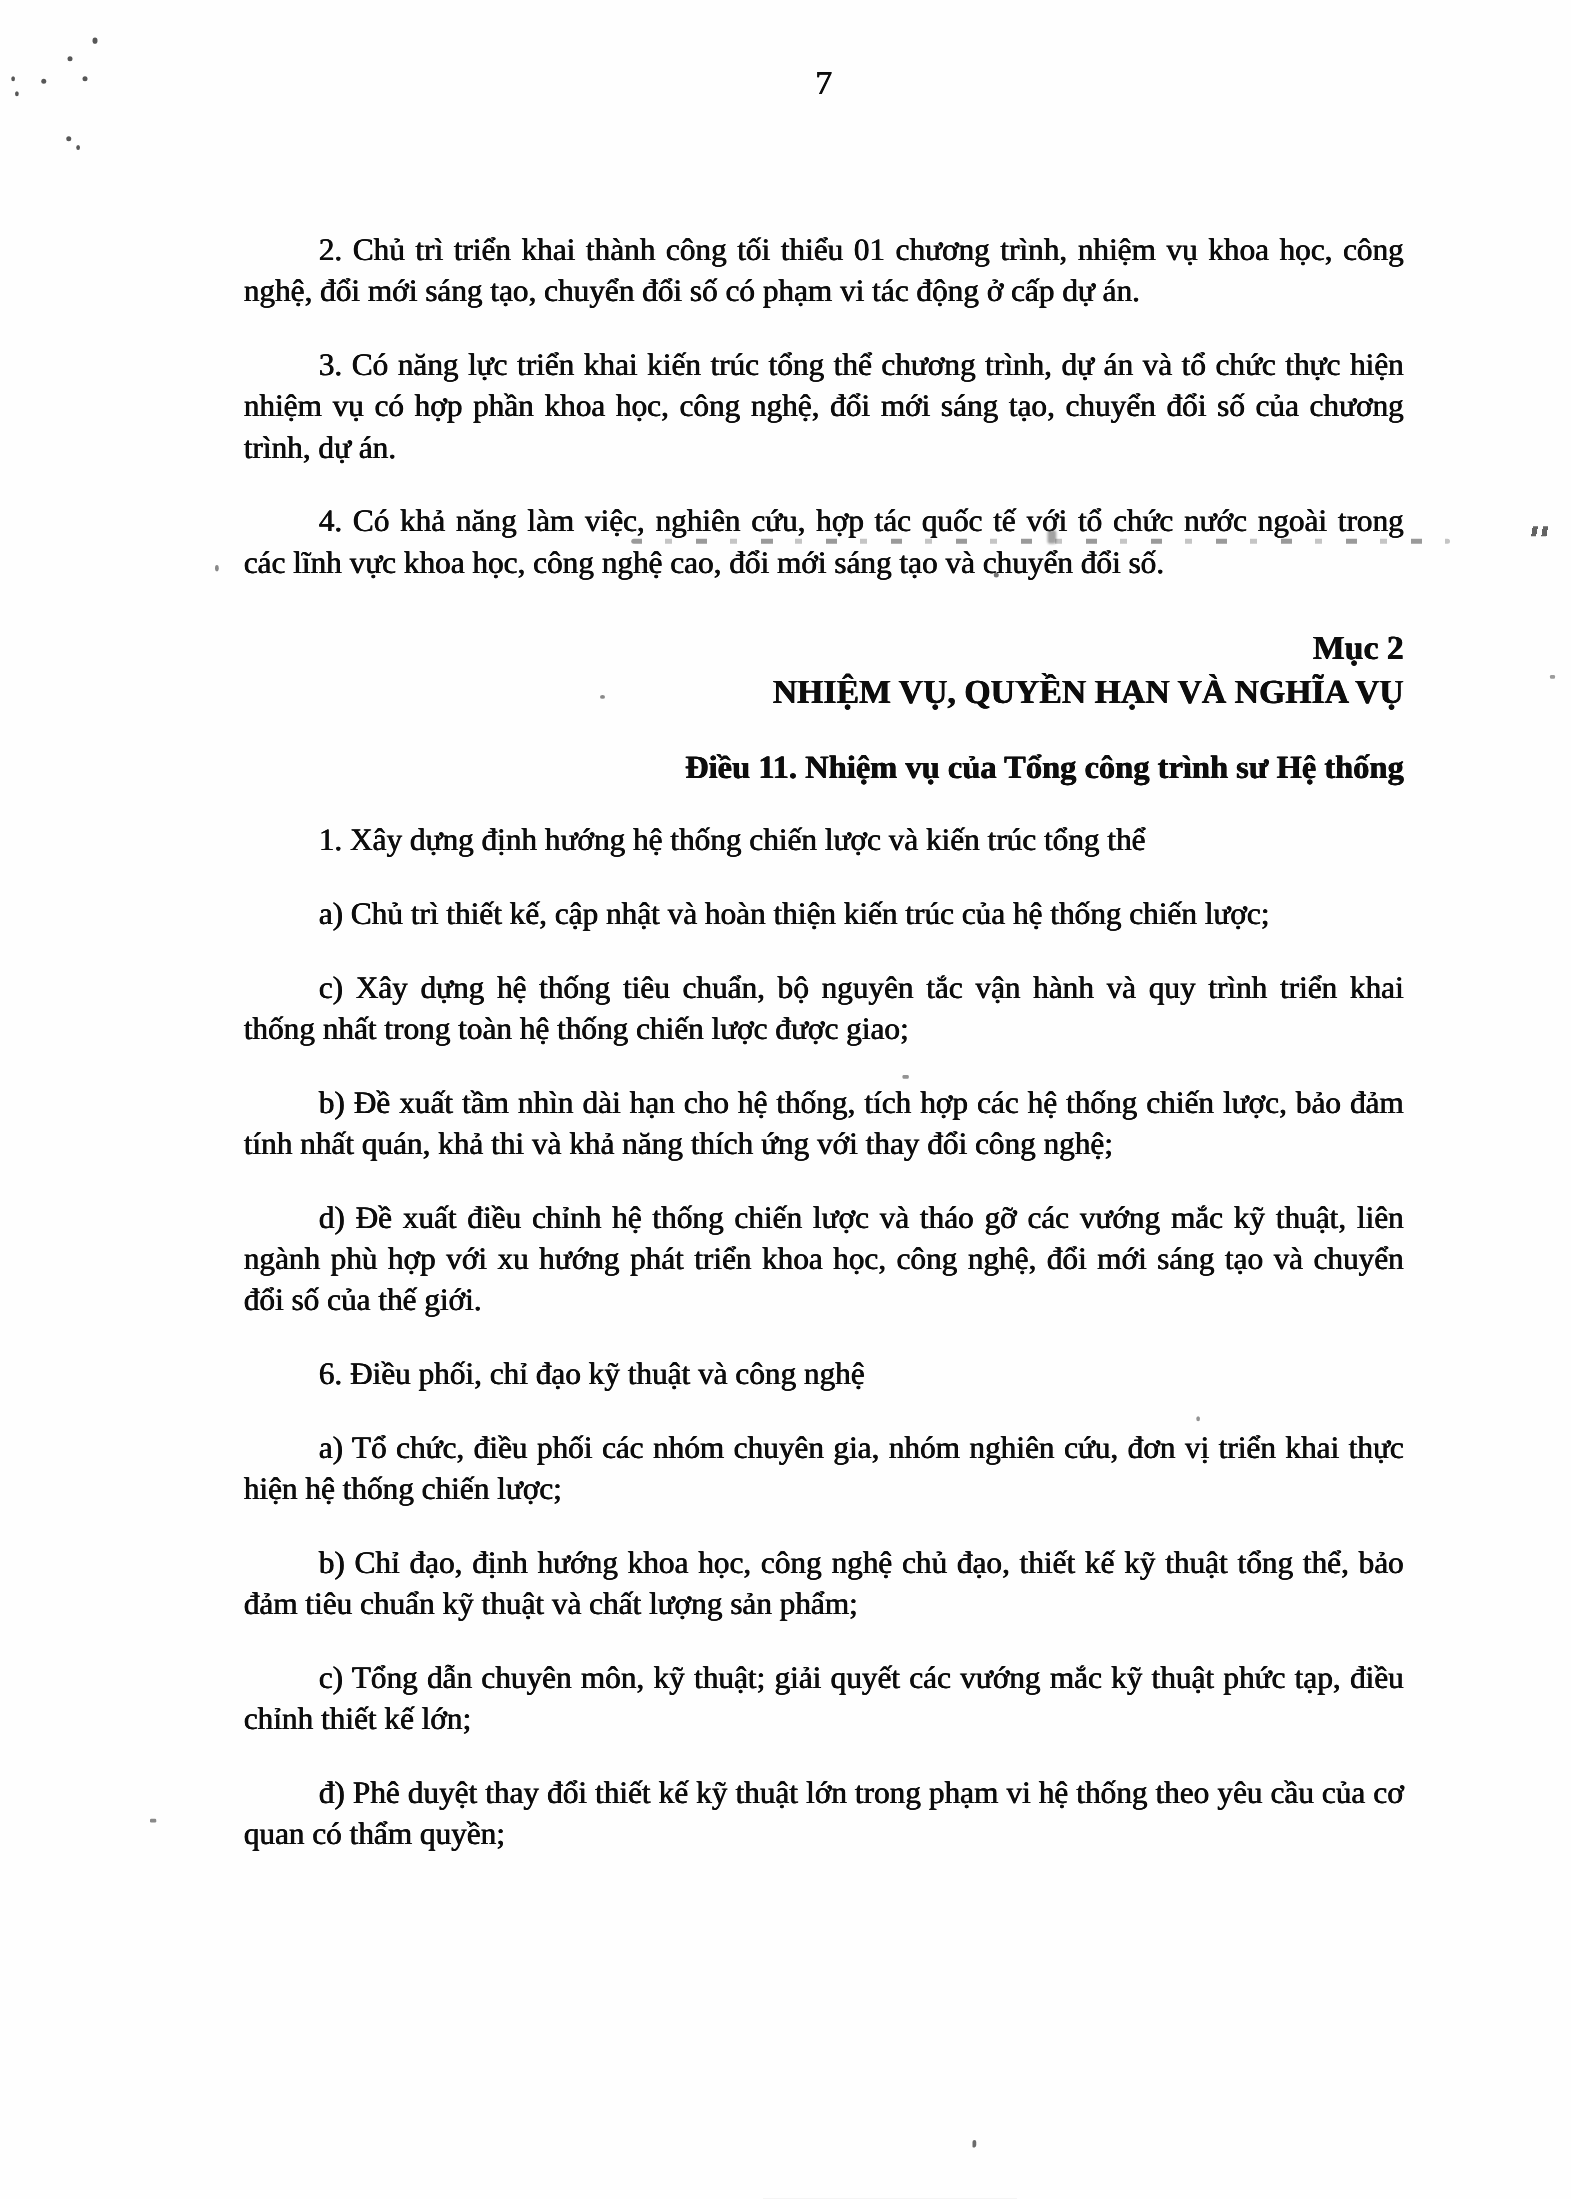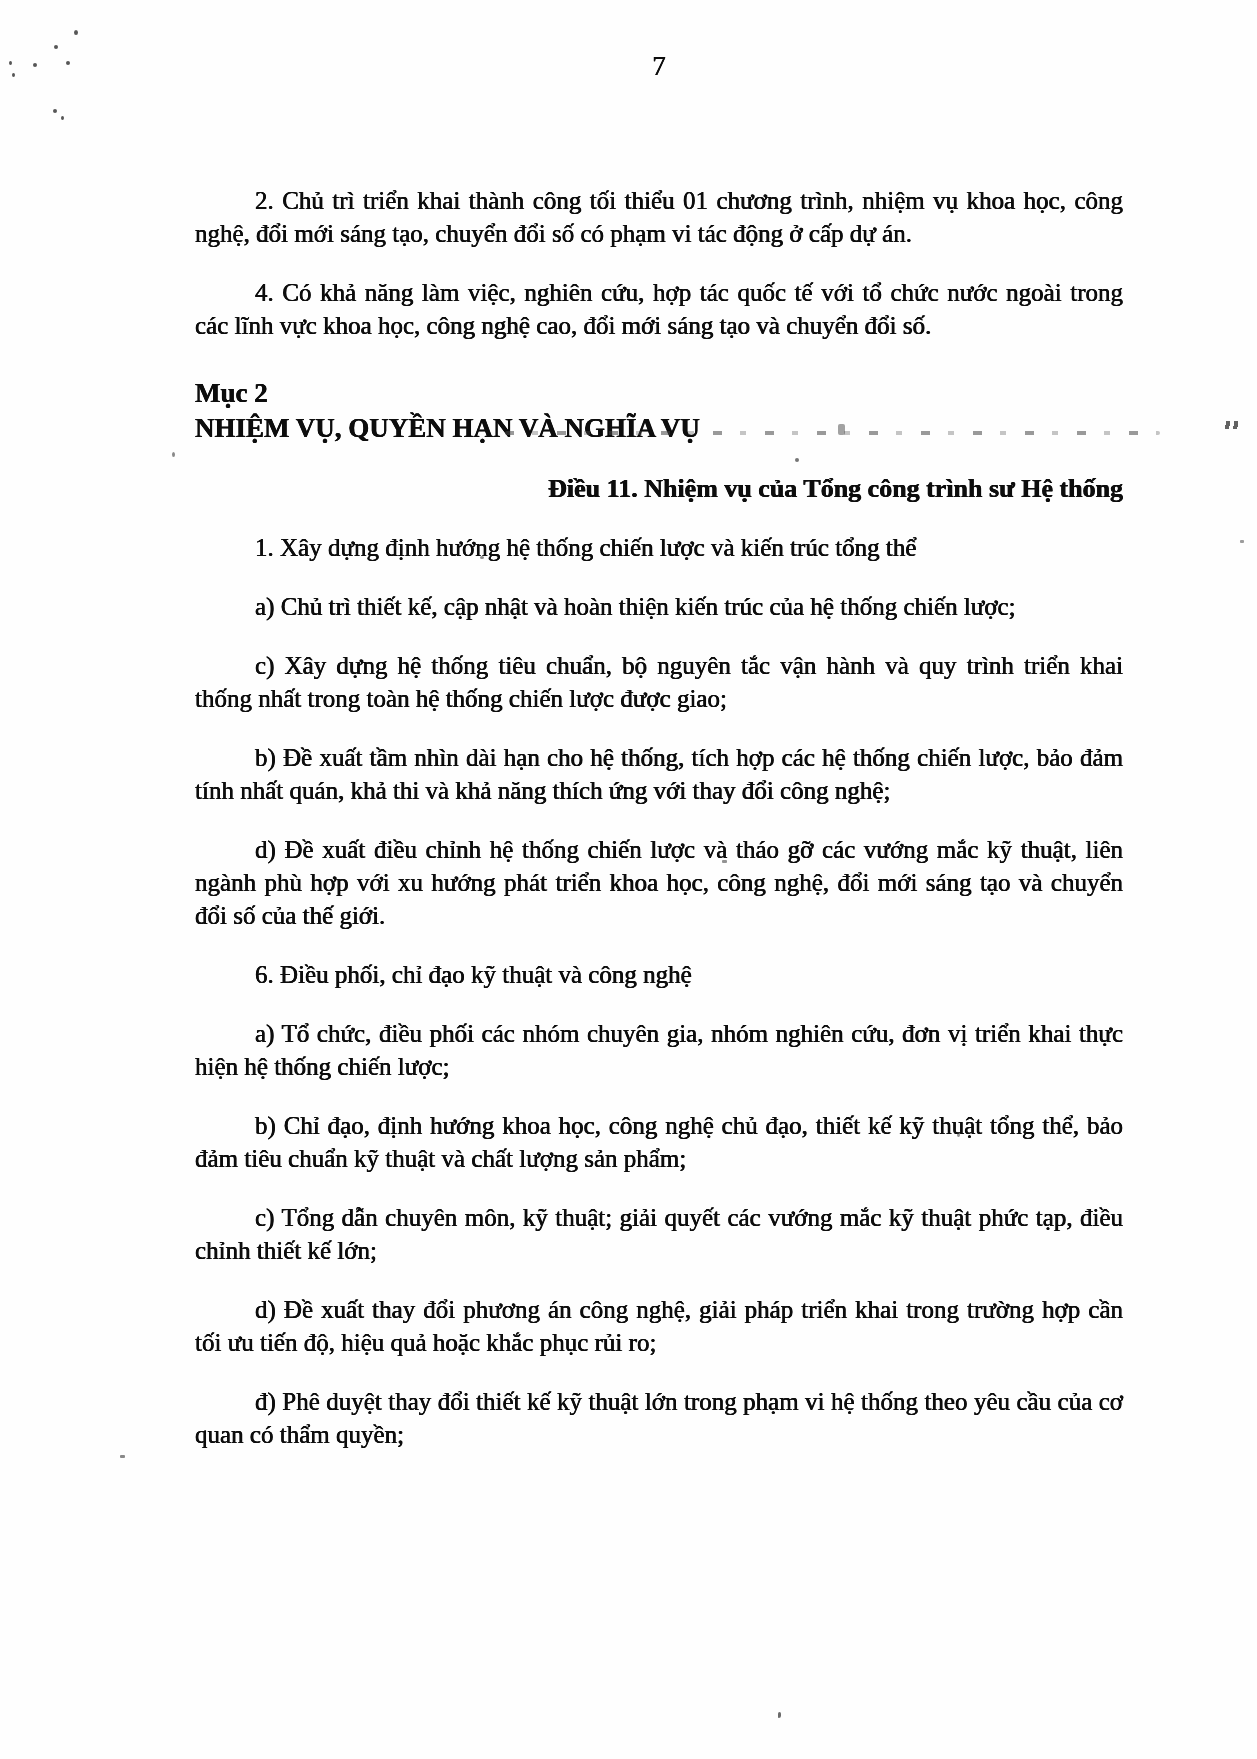--- a/index.html
+++ b/index.html
@@ -38,21 +38,21 @@
     line-height: 33px;
     margin-top: 44px;
   }
   .para {
     margin: 0 0 26px 0;
     text-align: justify;
     text-indent: 60px;
   }
   .section-heading {
     margin: 34px 0 26px 0;
-    text-align: left;
+    text-align: right;
     font-weight: bold;
     font-size: 27px;
     line-height: 35px;
     text-indent: 0;
   }
   .article-heading {
     margin: 0 0 26px 0;
     font-weight: bold;
     font-size: 26px;
     line-height: 33px;
@@ -122,39 +122,39 @@
 </head>
 <body>
 
 <div class="page">
 
   <div class="page-number txt">7</div>
 
   <div class="content">
 
     <p class="para txt">2. Chủ trì triển khai thành công tối thiểu 01 chương trình, nhiệm vụ khoa học, công nghệ, đổi mới sáng tạo, chuyển đổi số có phạm vi tác động ở cấp dự án.</p>
+    <p class="para txt">3. Có năng lực triển khai kiến trúc tổng thể chương trình, dự án và tổ chức thực hiện nhiệm vụ có hợp phần khoa học, công nghệ, đổi mới sáng tạo, chuyển đổi số của chương trình, dự án.</p>
     <p class="para txt">4. Có khả năng làm việc, nghiên cứu, hợp tác quốc tế với tổ chức nước ngoài trong các lĩnh vực khoa học, công nghệ cao, đổi mới sáng tạo và chuyển đổi số.</p>
 
     <div class="section-heading txt">
       <div>Mục 2</div>
       <div>NHIỆM VỤ, QUYỀN HẠN VÀ NGHĨA VỤ</div>
     </div>
 
     <p class="article-heading txt">Điều 11. Nhiệm vụ của Tổng công trình sư Hệ thống</p>
 
     <p class="para txt">1. Xây dựng định hướng hệ thống chiến lược và kiến trúc tổng thể</p>
     <p class="para txt">a) Chủ trì thiết kế, cập nhật và hoàn thiện kiến trúc của hệ thống chiến lược;</p>
     <p class="para txt">c) Xây dựng hệ thống tiêu chuẩn, bộ nguyên tắc vận hành và quy trình triển khai thống nhất trong toàn hệ thống chiến lược được giao;</p>
     <p class="para txt">b) Đề xuất tầm nhìn dài hạn cho hệ thống, tích hợp các hệ thống chiến lược, bảo đảm tính nhất quán, khả thi và khả năng thích ứng với thay đổi công nghệ;</p>
     <p class="para txt">d) Đề xuất điều chỉnh hệ thống chiến lược và tháo gỡ các vướng mắc kỹ thuật, liên ngành phù hợp với xu hướng phát triển khoa học, công nghệ, đổi mới sáng tạo và chuyển đổi số của thế giới.</p>
     <p class="para txt">6. Điều phối, chỉ đạo kỹ thuật và công nghệ</p>
     <p class="para txt">a) Tổ chức, điều phối các nhóm chuyên gia, nhóm nghiên cứu, đơn vị triển khai thực hiện hệ thống chiến lược;</p>
     <p class="para txt">b) Chỉ đạo, định hướng khoa học, công nghệ chủ đạo, thiết kế kỹ thuật tổng thể, bảo đảm tiêu chuẩn kỹ thuật và chất lượng sản phẩm;</p>
     <p class="para txt">c) Tổng dẫn chuyên môn, kỹ thuật; giải quyết các vướng mắc kỹ thuật phức tạp, điều chỉnh thiết kế lớn;</p>
-    <p class="para txt">d) Đề xuất thay đổi phương án công nghệ, giải pháp triển khai trong trường hợp cần tối ưu tiến độ, hiệu quả hoặc khắc phục rủi ro;</p>
     <p class="para txt">đ) Phê duyệt thay đổi thiết kế kỹ thuật lớn trong phạm vi hệ thống theo yêu cầu của cơ quan có thẩm quyền;</p>
 
   </div>
 
   <div class="speck s1"></div>
   <div class="speck s2"></div>
   <div class="speck s3"></div>
   <div class="speck s4"></div>
   <div class="speck s5"></div>
   <div class="speck s6"></div>

